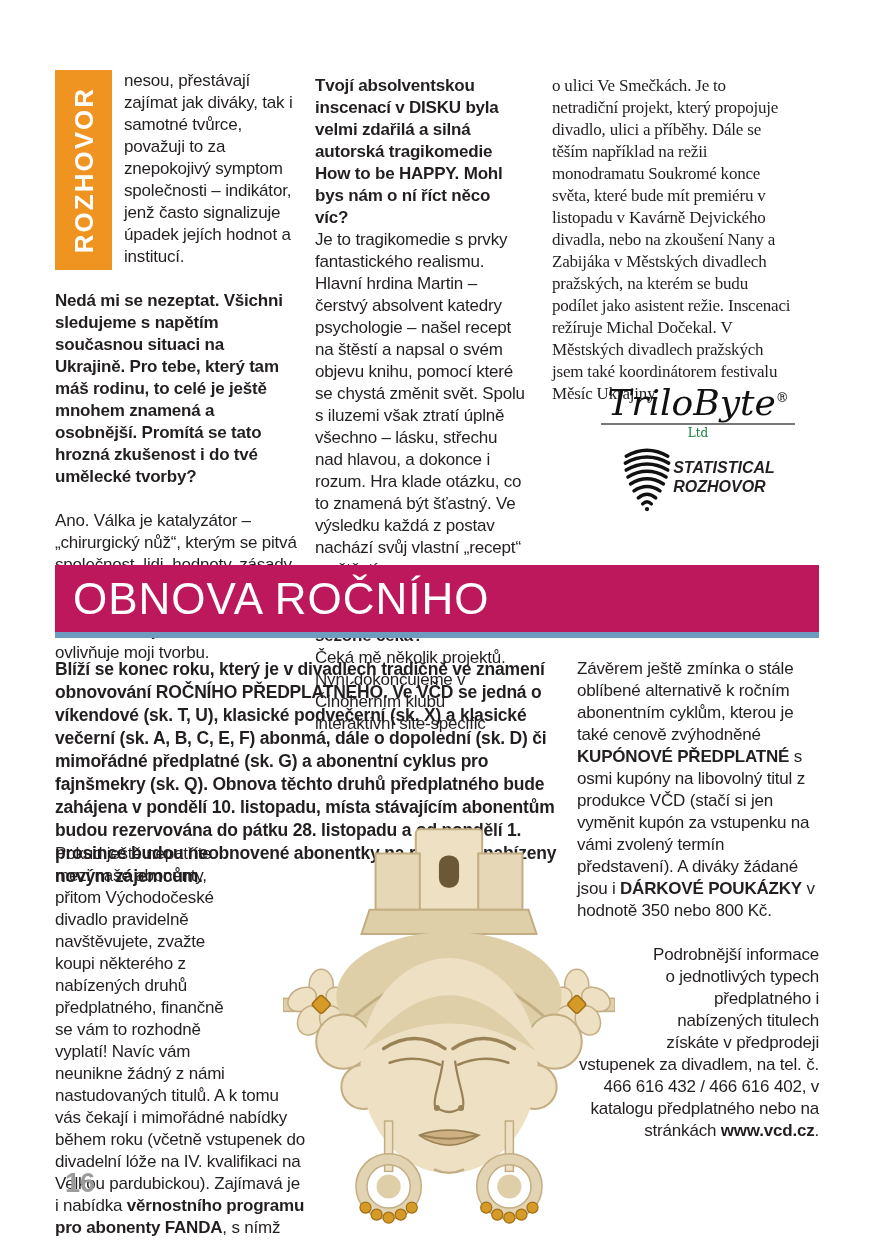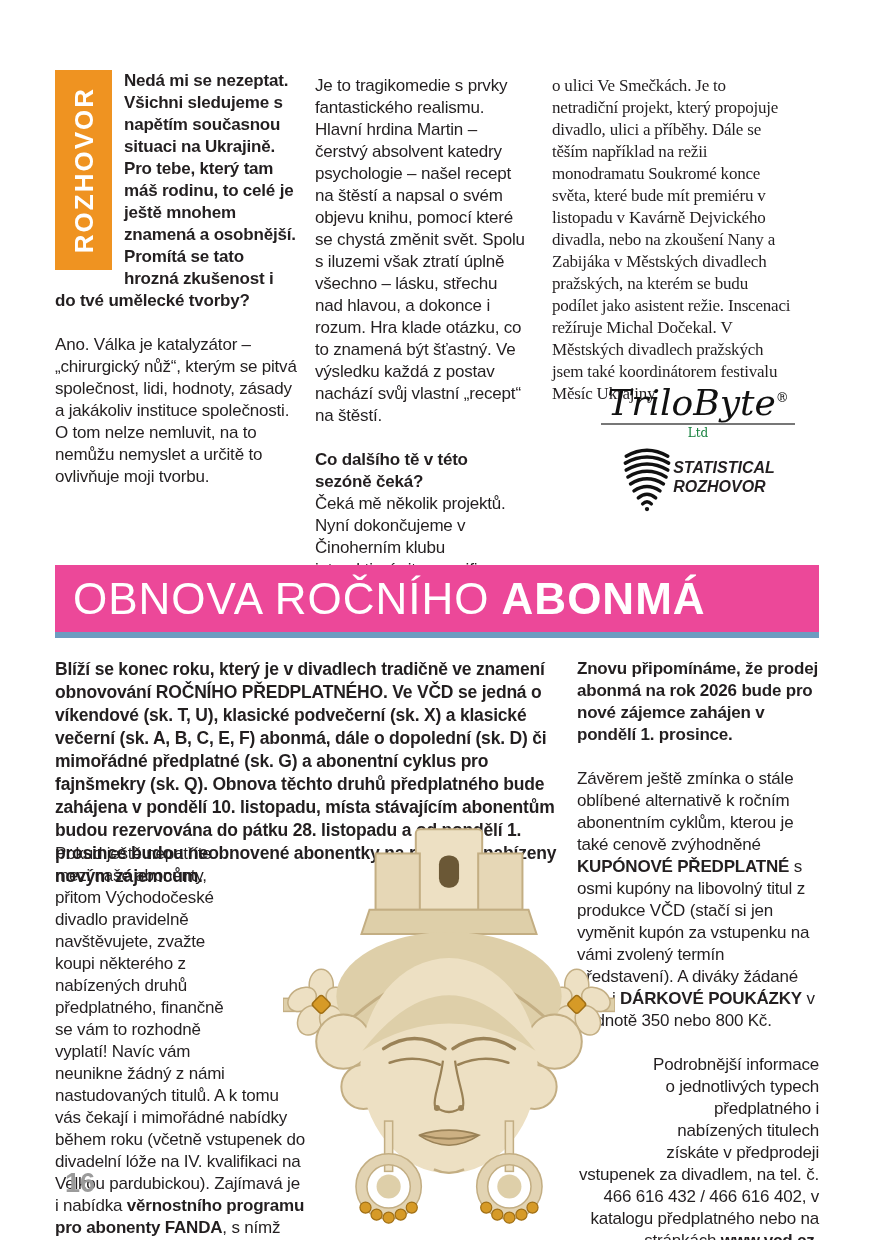--- a/index.html
+++ b/index.html
@@ -34,21 +34,21 @@
   }
   .logo-word sup { font-size:13px; font-style:normal; vertical-align:super; }
   .logo-ltd { font-family:"DejaVu Serif", serif; font-size:12px; color:#15803d; margin-top:1px; }
   .logo-row { display:flex; align-items:center; justify-content:center; gap:0; margin-top:2px; }
   .logo-sub { font-style:italic; font-weight:bold; font-size:16px; line-height:19px; text-align:left; }
   .sponsor-caption { margin-top:20px; display:flex; align-items:center; justify-content:center; gap:8px;
     font-size:15px; letter-spacing:0.5px; color:#231f20; }
   
   .banner {
     position:absolute; left:55px; top:565px; width:764px; height:73px;
-    background:#ec4899; border-bottom:6px solid #6d9cc0;
+    background:#be185d; border-bottom:6px solid #6d9cc0;
     display:flex; align-items:center; padding-left:18px; color:#ffffff;
   }
   .banner .t-reg  { font-weight:400; font-size:44px; letter-spacing:1px; }
   .banner .t-bold { font-weight:800; font-size:44px; letter-spacing:1px; margin-left:12px; }
   
   .intro {
     position:absolute; left:55px; top:658px; width:522px;
     font-size:17.5px; line-height:23px; font-weight:bold; letter-spacing:-0.2px;
   }
   .bcol { position:absolute; font-size:17px; line-height:22px; letter-spacing:-0.2px; }
@@ -66,25 +66,27 @@
 </style>
 </head>
 <body>
 
 <div class="page">
 
   <div class="col col1">
     <div class="rozhovor-box">
       <span>ROZHOVOR</span>
     </div>
+    <p>nesou, přestávají zajímat jak diváky, tak i samotné tvůrce, považuji to za znepokojivý symptom společnosti – indikátor, jenž často signalizuje úpadek jejích hodnot a institucí.</p>
     <p class="bold">Nedá mi se nezeptat. Všichni sledujeme s napětím současnou situaci na Ukrajině. Pro tebe, který tam máš rodinu, to celé je ještě mnohem znamená a osobnější. Promítá se tato hrozná zkušenost i do tvé umělecké tvorby?</p>
     <p>Ano. Válka je katalyzátor – „chirurgický nůž“, kterým se pitvá společnost, lidi, hodnoty, zásady a jakákoliv instituce společnosti. O tom nelze nemluvit, na to nemůžu nemyslet a určitě to ovlivňuje moji tvorbu.</p>
   </div>
 
   <div class="col col2">
+    <p class="bold" style="margin-bottom:0;">Tvojí absolventskou inscenací v DISKU byla velmi zdařilá a silná autorská tragikomedie How to be HAPPY. Mohl bys nám o ní říct něco víc?</p>
     <p>Je to tragikomedie s prvky fantastického realismu. Hlavní hrdina Martin – čerstvý absolvent katedry psychologie – našel recept na štěstí a napsal o svém objevu knihu, pomocí které se chystá změnit svět. Spolu s iluzemi však ztratí úplně všechno – lásku, střechu nad hlavou, a dokonce i rozum. Hra klade otázku, co to znamená být šťastný. Ve výsledku každá z postav nachází svůj vlastní „recept“ na štěstí.</p>
     <p class="bold" style="margin-bottom:0;">Co dalšího tě v této sezóně čeká?</p>
     <p>Čeká mě několik projektů. Nyní dokončujeme v Činoherním klubu interaktivní site-specific</p>
   </div>
 
   <div class="col col3">
     <p style="margin-bottom:4px;">o ulici Ve Smečkách. Je to netradiční projekt, který propojuje divadlo, ulici a příběhy. Dále se těším například na režii monodramatu Soukromé konce světa, které bude mít premiéru v listopadu v Kavárně Dejvického divadla, nebo na zkoušení Nany a Zabijáka v Městských divadlech pražských, na kterém se budu podílet jako asistent režie. Inscenaci režíruje Michal Dočekal. V Městských divadlech pražských jsem také koordinátorem festivalu Měsíc Ukrajiny.</p>
   </div>
 
   <div class="sponsor">
@@ -108,32 +110,30 @@
         <div class="logo-sub">
           <div>STATISTICAL</div>
           <div>ROZHOVOR</div>
         </div>
       </div>
     </div>
   </div>
 
   <div class="banner">
     <span class="t-reg">OBNOVA ROČNÍHO</span>
-    <span class="t-bold">ABONMÁ</span>
   </div>
 
   <div class="intro">Blíží se konec roku, který je v divadlech tradičně ve znamení obnovování ROČNÍHO PŘEDPLATNÉHO. Ve VČD se jedná o víkendové (sk. T, U), klasické podvečerní (sk. X) a klasické večerní (sk. A, B, C, E, F) abonmá, dále o dopolední (sk. D) či mimořádné předplatné (sk. G) a abonentní cyklus pro fajnšmekry (sk. Q). Obnova těchto druhů předplatného bude zahájena v pondělí 10. listopadu, místa stávajícím abonentům budou rezervována do pátku 28. listopadu a od pondělí 1. prosince budou neobnovené abonentky na rok 2026 nabízeny novým zájemcům.</div>
 
   <div class="bcol bcol-left">
     <div class="spacer-r"></div>
     <p><span>Pokud ještě nepatříte mezi naše abonenty, přitom Východočeské divadlo pravidelně navštěvujete, zvažte koupi některého z nabízených druhů předplatného, finančně se vám to rozhodně vyplatí! Navíc vám neunikne žádný z námi nastudovaných titulů. A k tomu vás čekají i mimořádné nabídky během roku (včetně vstupenek do divadelní lóže na IV. kvalifikaci na Velkou pardubickou). Zajímavá je i nabídka </span><span class="bold">věrnostního programu pro abonenty FANDA</span><span>, s nímž můžete získávat další bonusové výhody.</span></p>
   </div>
 
   <div class="bcol bcol-right">
-    <p class="bold p-dark">Znovu připomínáme, že prodej abonmá na rok 2026 bude pro nové zájemce zahájen v pondělí 1. prosince.</p>
     <p><span>Závěrem ještě zmínka o stále oblíbené alternativě k ročním abonentním cyklům, kterou je také cenově zvýhodněné </span><span class="bold">KUPÓNOVÉ PŘEDPLATNÉ</span><span> s osmi kupóny na libovolný titul z produkce VČD (stačí si jen vyměnit kupón za vstupenku na vámi zvolený termín představení). A diváky žádané jsou i </span><span class="bold">DÁRKOVÉ POUKÁZKY</span><span> v hodnotě 350 nebo 800 Kč.</span></p>
     <p class="wrap-right"><span class="spacer-l"></span><span>Podrobnější informace o jednotlivých typech předplatného i nabízených titulech získáte v předprodeji vstupenek za divadlem, na tel. č. 466 616 432 / 466 616 402, v katalogu předplatného nebo na stránkách </span><span class="bold">www.vcd.cz</span><span>.</span></p>
 
   </div>
 
   <svg class="mask" viewBox="0 0 330 395" aria-hidden="true">
 
     <rect x="0" y="170" width="52" height="13" fill="#decfa9" stroke="#c3ae83" stroke-width="1.5"></rect>
     <rect x="278" y="170" width="52" height="13" fill="#decfa9" stroke="#c3ae83" stroke-width="1.5"></rect>
 

